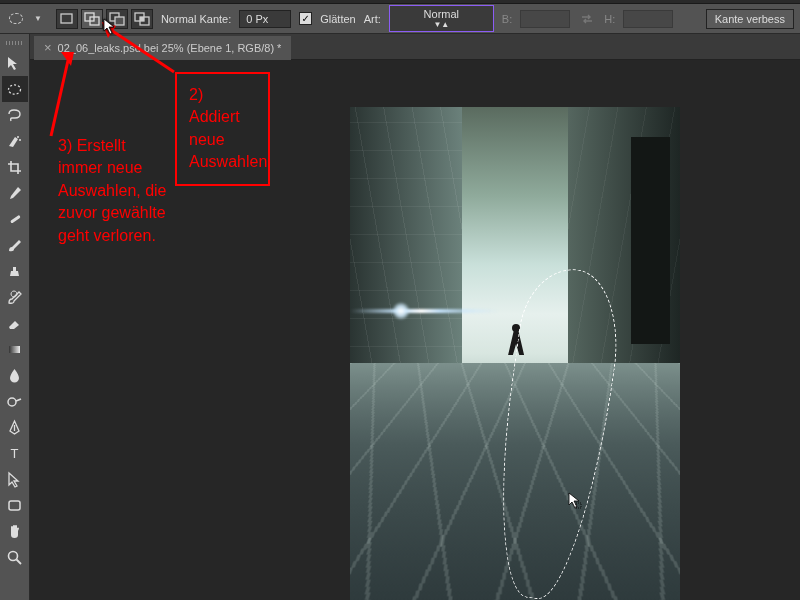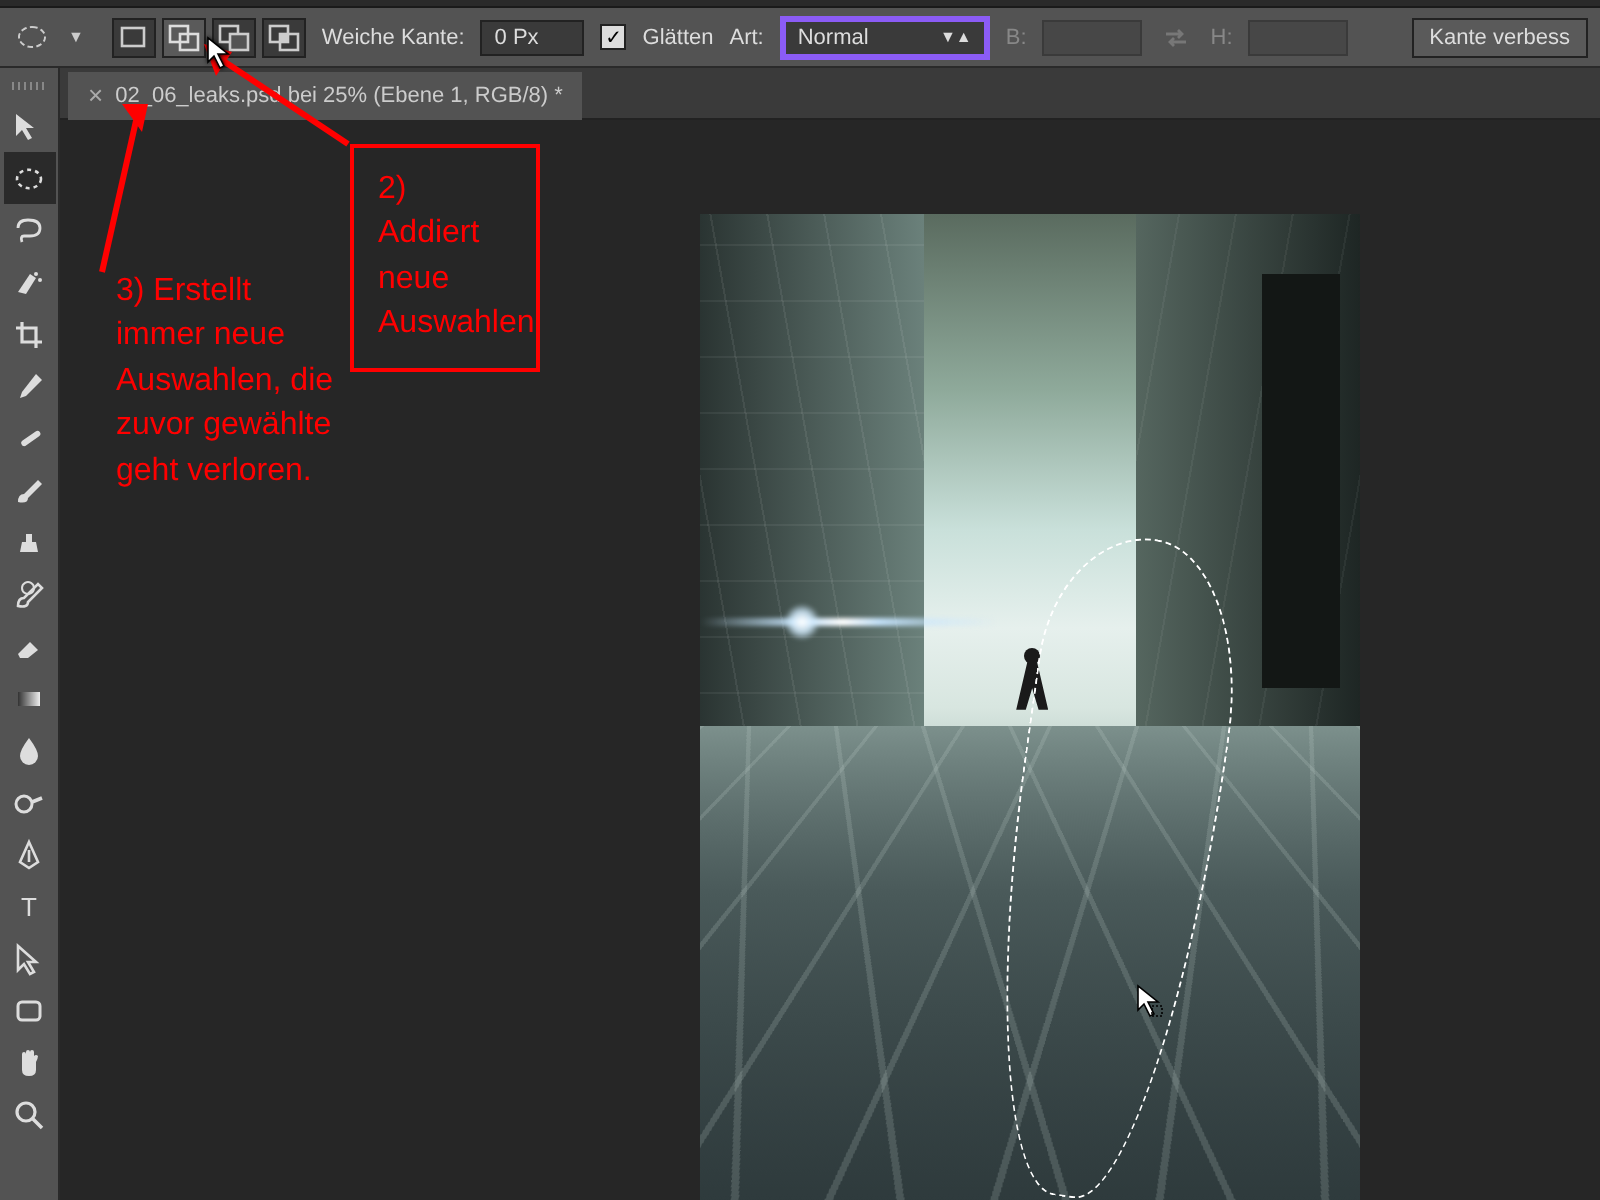--- a/index.html
+++ b/index.html
@@ -8,21 +8,21 @@
 .options-bar{height:30px;background:#535353;display:flex;align-items:center;padding:0 6px;gap:8px;font-size:11px;color:#ddd;border-bottom:1px solid #2a2a2a;}
 .tool-icon{width:20px;height:20px;display:flex;align-items:center;justify-content:center;}
 .ellipse-outline{width:14px;height:11px;border:1.5px dashed #ccc;border-radius:50%;}
 .sel-mode-group{display:flex;gap:3px;margin-left:6px;}
 .sel-mode{width:22px;height:20px;background:#3a3a3a;border:1px solid #222;display:flex;align-items:center;justify-content:center;cursor:pointer;position:relative;}
 .sel-mode.active{background:#5a5a5a;}
 .sel-mode svg{width:18px;height:16px;}
 .label{color:#ddd;white-space:nowrap;}
 .input-box{background:#3a3a3a;border:1px solid #222;color:#ddd;padding:2px 6px;width:52px;font-size:11px;}
 .checkbox{width:13px;height:13px;background:#ddd;border:1px solid #222;display:flex;align-items:center;justify-content:center;font-size:10px;color:#000;}
-.dropdown{background:#3a3a3a;border:3px solid #8b5cf6;color:#ddd;padding:2px 6px;width:105px;font-size:11px;display:flex;justify-content:space-between;align-items:center;}
+.dropdown{background:#3a3a3a;border:1px solid #8b5cf6;color:#ddd;padding:2px 6px;width:105px;font-size:11px;display:flex;justify-content:space-between;align-items:center;flex-direction:column;}
 .dim-input{background:#474747;border:1px solid #3a3a3a;width:50px;height:18px;}
 .btn{background:#5a5a5a;border:1px solid #222;color:#ddd;padding:3px 8px;font-size:11px;cursor:pointer;}
 .swap-icon{width:18px;height:16px;display:block;}
 .tab-bar{height:26px;background:#3a3a3a;display:flex;align-items:center;padding:0 4px;font-size:11px;color:#ccc;border-bottom:1px solid #222;}
 .tab{display:flex;align-items:center;gap:6px;background:#535353;padding:4px 10px;height:24px;margin-top:2px;}
 .close-x{color:#aaa;cursor:pointer;font-size:13px;}
 .workspace{position:absolute;left:30px;top:60px;right:0;bottom:0;background:#262626;}
 .tools-panel{position:absolute;left:0;top:34px;width:30px;bottom:0;background:#535353;border-right:1px solid #2a2a2a;display:flex;flex-direction:column;align-items:center;padding-top:4px;}
 .tools-handle{width:28px;height:10px;display:flex;align-items:center;justify-content:center;margin-bottom:2px;}
 .tools-handle::before{content:'';width:18px;height:4px;background:repeating-linear-gradient(90deg,#888 0 1px,transparent 1px 3px);}
@@ -91,21 +91,21 @@
     </div>
     <div class="sel-mode">
       <svg viewBox="0 0 18 16">
           <rect x="2" y="2" width="9" height="8" fill="none" stroke="#ccc" stroke-width="1.3"></rect>
           <rect x="7" y="6" width="9" height="8" fill="none" stroke="#ccc" stroke-width="1.3"></rect>
           <rect x="7" y="6" width="4" height="4" fill="#ccc"></rect>
         </svg>
     </div>
   </div>
 
-  <span class="label">Weiche Kante:</span>
+  <span class="label">Normal Kante:</span>
   <input class="input-box" value="0 Px" style="">
 
   <span class="checkbox">✓</span>
   <span class="label">Glätten</span>
 
   <span class="label">Art:</span>
   <div class="dropdown">
     <span>Normal</span>
     <span style="font-size:8px;">▼▲</span>
   </div>

